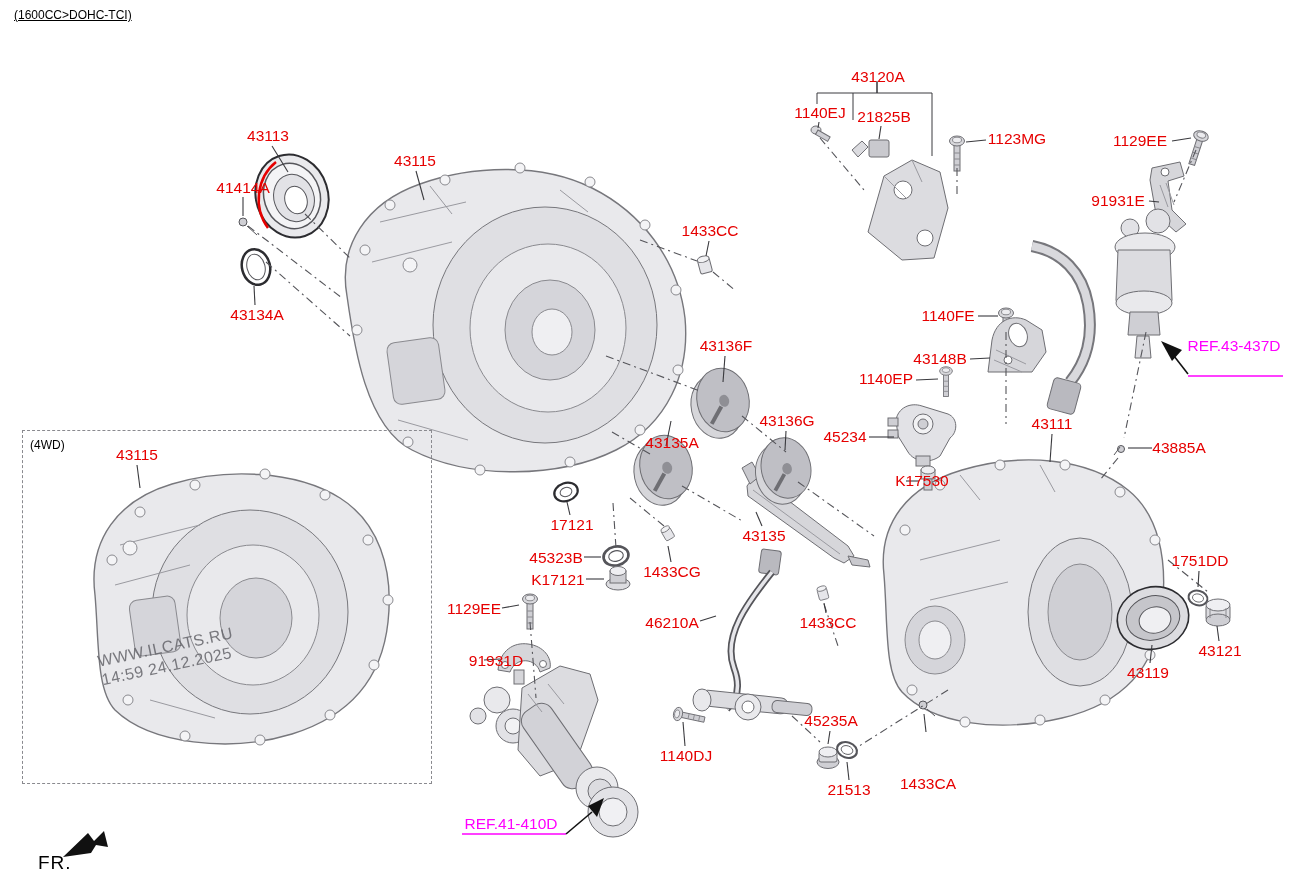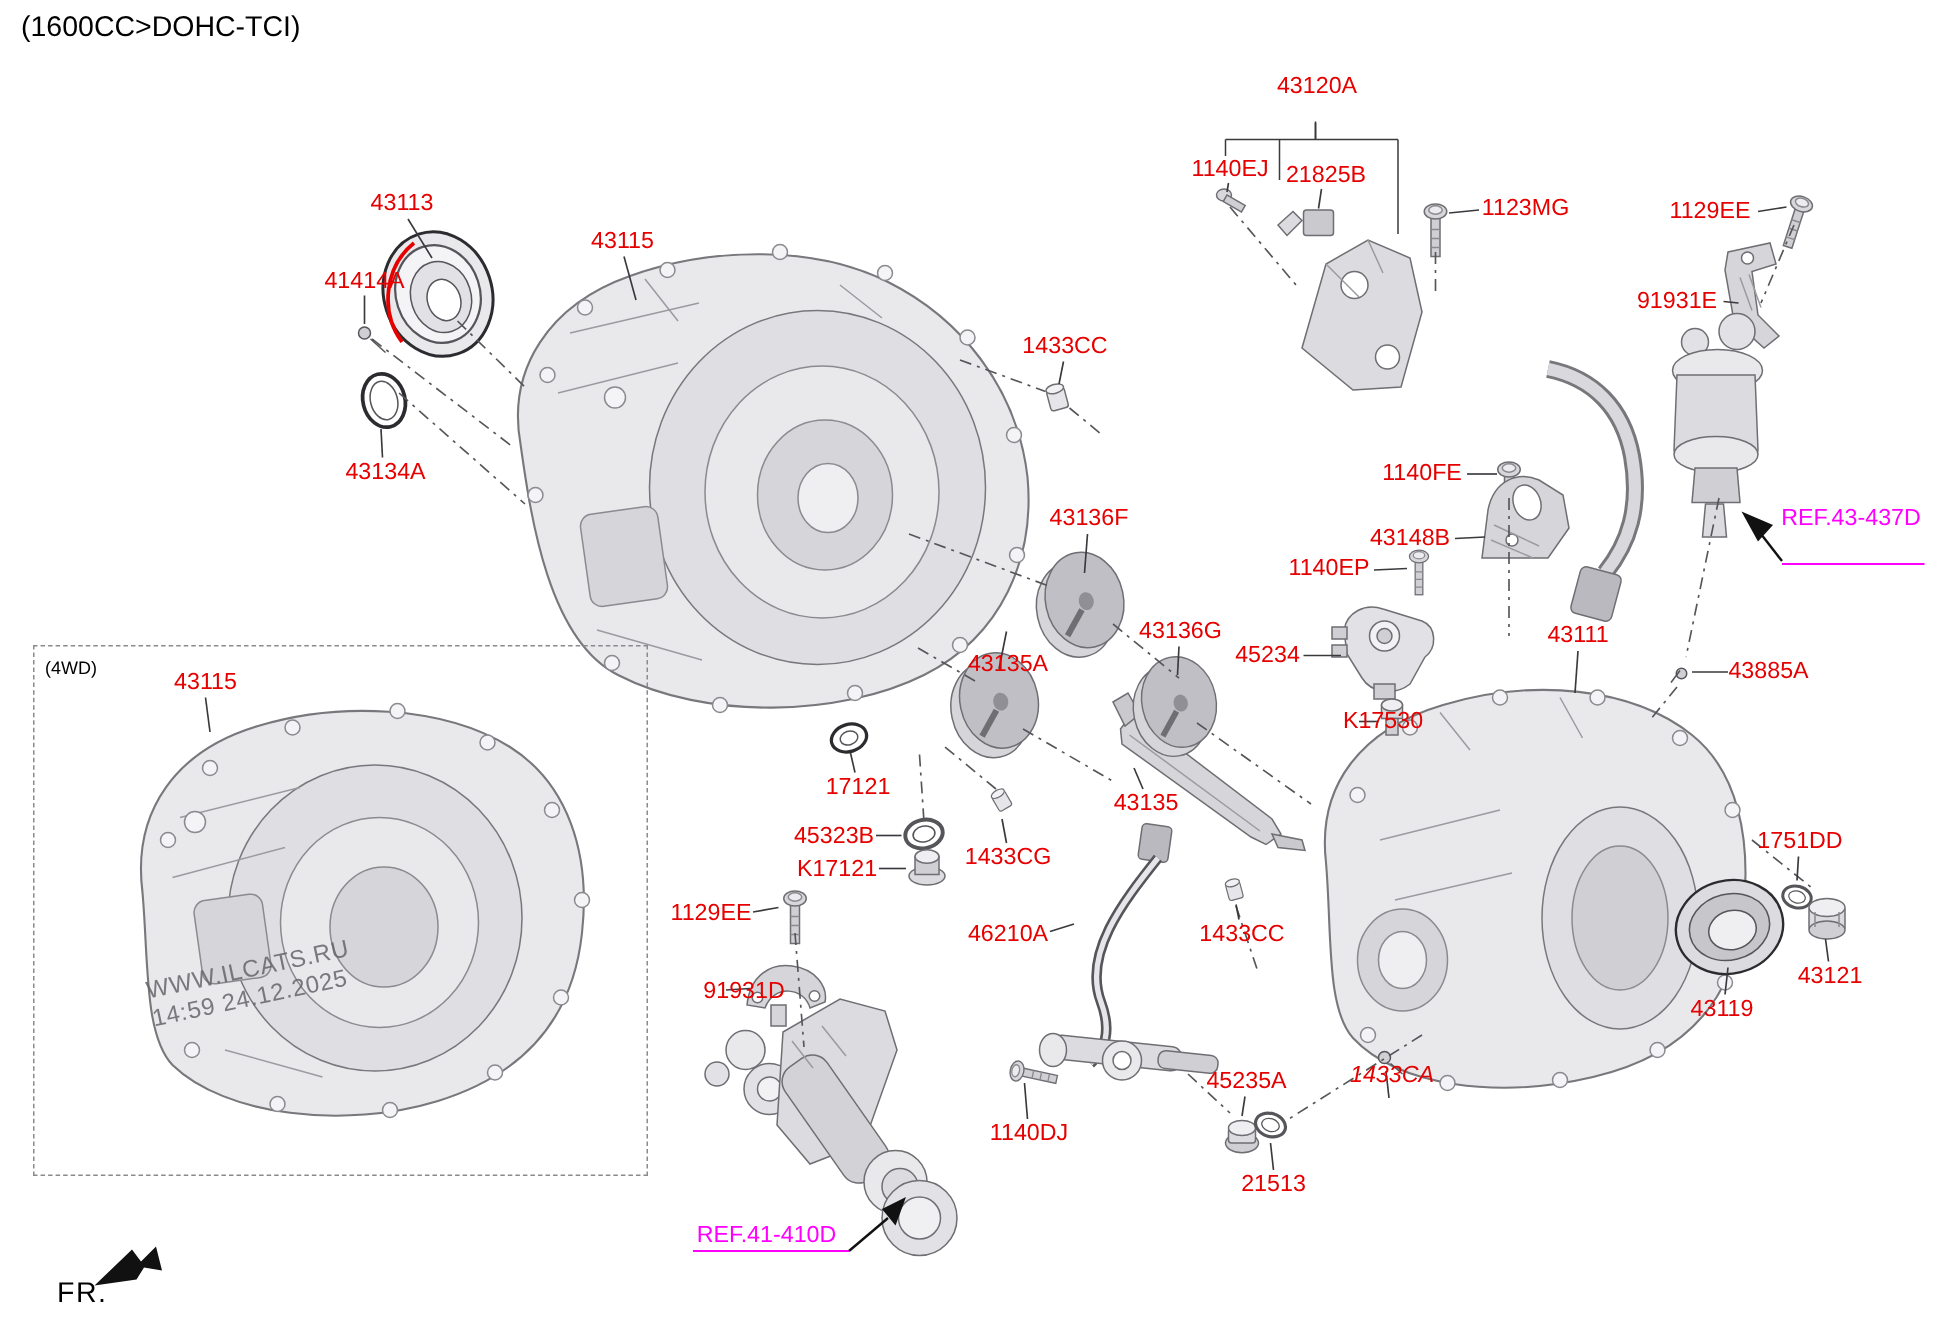--- a/index.html
+++ b/index.html
@@ -2,21 +2,21 @@
 <html style="--label-color: #e60000; --ref-color: #ff00ff;"><head>
 <meta charset="utf-8">
 <style>
   html,body{margin:0;padding:0;background:#ffffff;}
   .canvas{
     position:relative;width:1303px;height:890px;background:#ffffff;overflow:hidden;
     font-family:"Liberation Sans",sans-serif;
   }
   .canvas svg{position:absolute;left:0;top:0;}
   .statictext{position:absolute;color:#000;white-space:nowrap;}
-  .hdr{left:14px;top:8px;font-size:19px;}
+  .hdr{left:14px;top:8px;font-size:12px;text-decoration:underline;}
   .fourwd{left:30px;top:438px;font-size:12px;}
   .fr{left:38px;top:852px;font-size:19px;letter-spacing:1px;}
   .watermark{
     position:absolute;left:96px;top:652px;width:240px;
     transform:rotate(-12deg);transform-origin:left top;
     color:rgba(100,100,106,0.85);font-size:16px;line-height:19px;letter-spacing:.5px;
     pointer-events:none;
   }
   #label-layer{position:absolute;left:0;top:0;width:100%;height:100%;}
   .plabel{
@@ -384,21 +384,21 @@
   <div class="watermark">
     <div>WWW.ILCATS.RU</div>
     <div>14:59 24.12.2025</div>
   </div>
 
   <div id="label-layer">
       <div class="plabel" style="left: 268px; top: 136px;">43113</div>
       <div class="plabel" style="left: 243px; top: 188px;">41414A</div>
       <div class="plabel" style="left: 415px; top: 161px;">43115</div>
       <div class="plabel" style="left: 257px; top: 315px;">43134A</div>
-      <div class="plabel" style="left: 878px; top: 58px;">43120A</div>
+      <div class="plabel" style="left: 878px; top: 77px;">43120A</div>
       <div class="plabel" style="left: 820px; top: 113px;">1140EJ</div>
       <div class="plabel" style="left: 884px; top: 117px;">21825B</div>
       <div class="plabel" style="left: 1017px; top: 139px;">1123MG</div>
       <div class="plabel" style="left: 1140px; top: 141px;">1129EE</div>
       <div class="plabel" style="left: 1118px; top: 201px;">91931E</div>
       <div class="plabel" style="left: 710px; top: 231px;">1433CC</div>
       <div class="plabel" style="left: 726px; top: 346px;">43136F</div>
       <div class="plabel" style="left: 948px; top: 316px;">1140FE</div>
       <div class="plabel" style="left: 940px; top: 359px;">43148B</div>
       <div class="plabel" style="left: 886px; top: 379px;">1140EP</div>
@@ -415,19 +415,19 @@
       <div class="plabel" style="left: 474px; top: 609px;">1129EE</div>
       <div class="plabel" style="left: 456px; top: 661px; margin-left: 40px;">91931D</div>
       <div class="plabel" style="left: 672px; top: 623px;">46210A</div>
       <div class="plabel" style="left: 828px; top: 623px;">1433CC</div>
       <div class="plabel" style="left: 1200px; top: 561px;">1751DD</div>
       <div class="plabel" style="left: 1220px; top: 651px;">43121</div>
       <div class="plabel" style="left: 1148px; top: 673px;">43119</div>
       <div class="plabel" style="left: 686px; top: 756px;">1140DJ</div>
       <div class="plabel" style="left: 831px; top: 721px;">45235A</div>
       <div class="plabel" style="left: 849px; top: 790px;">21513</div>
-      <div class="plabel" style="left: 928px; top: 717px; font-style: italic;">1433CA</div>
+      <div class="plabel" style="left: 928px; top: 784px;">1433CA</div>
       <div class="plabel" style="left: 137px; top: 455px;">43115</div>
       <div class="plabel" style="left: 764px; top: 536px;">43135</div>
       <div class="rlink" style="left: 1234px; top: 346px;">REF.43-437D</div>
       <div class="rlink" style="left: 511px; top: 824px;">REF.41-410D</div>
     </div>
 </div>
 
 </body></html>

